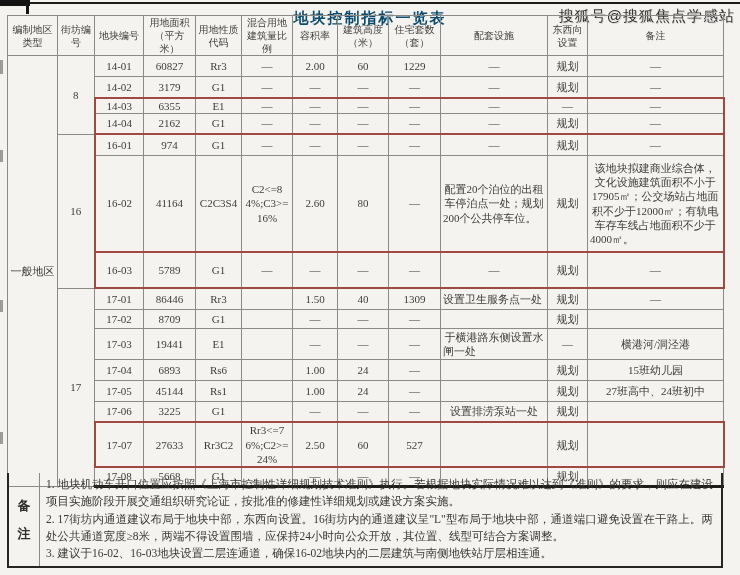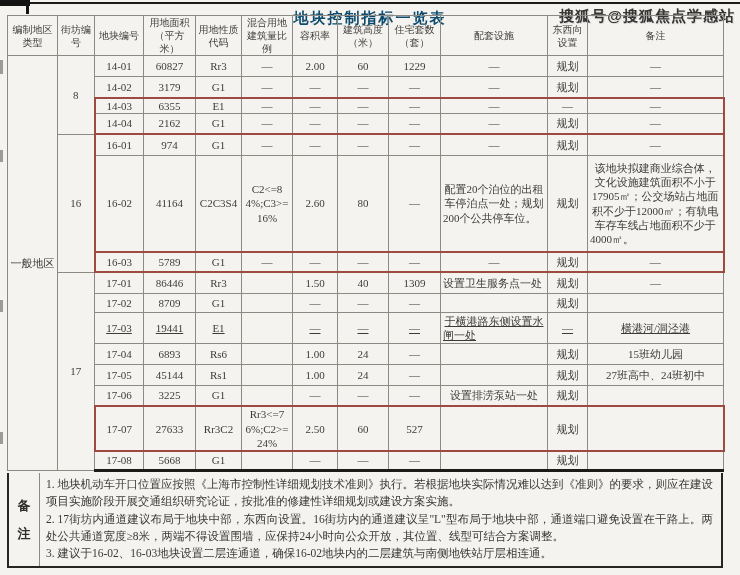--- a/index.html
+++ b/index.html
@@ -13,21 +13,21 @@
   .corner-mark{position:absolute;left:0;top:0;width:30px;height:6px;background:#141414;}
   .corner-stub{position:absolute;left:26px;top:0;width:3px;height:14px;background:#141414;}
   .scan-mark{position:absolute;left:0;width:3px;background:#6f6c68;opacity:.65;}
   .page-title{
     position:absolute;left:0;top:9px;width:740px;text-align:center;
     font-size:15px;font-weight:bold;color:#0c4a6e;letter-spacing:2px;
   }
   .watermark{
     position:absolute;top:7px;right:5px;
     font-family:"Liberation Sans","DejaVu Sans",sans-serif;
-    font-size:15px;font-weight:bold;color:#343434;letter-spacing:1px;
+    font-size:15px;font-weight:normal;color:#343434;letter-spacing:1px;
     text-shadow:1px 1px 0 #dcdad6;
   }
   table.main{
     position:absolute;left:7px;top:15px;width:716px;
     border-collapse:collapse;table-layout:fixed;
   }
   table.main th, table.main td{
     border:1px solid var(--line);
     text-align:center;vertical-align:middle;
     padding:0 2px;overflow:hidden;
@@ -183,21 +183,21 @@
           <td class="hl-b">41164</td>
           <td class="hl-b">C2C3S4</td>
           <td class="mix hl-b">C2&lt;=84%;C3&gt;=16%</td>
           <td class="hl-b">2.60</td>
           <td class="hl-b">80</td>
           <td class="hl-b">—</td>
           <td class="txt hl-b">配置20个泊位的出租车停泊点一处；规划200个公共停车位。</td>
           <td class="hl-b">规划</td>
           <td class="txt remark-long hl-b hl-r">该地块拟建商业综合体，文化设施建筑面积不小于17905㎡；公交场站占地面积不少于12000㎡；有轨电车存车线占地面积不少于4000㎡。</td>
         </tr>
-        <tr style="height: 20px;">
+        <tr style="height: 36px;">
           <td class="hl-t hl-b hl-l">16-03</td>
           <td class="hl-t hl-b">5789</td>
           <td class="hl-t hl-b">G1</td>
           <td class="mix hl-t hl-b">—</td>
           <td class="hl-t hl-b">—</td>
           <td class="hl-t hl-b">—</td>
           <td class="hl-t hl-b">—</td>
           <td class="hl-t hl-b">—</td>
           <td class="hl-t hl-b">规划</td>
           <td class="hl-t hl-b hl-r">—</td>
@@ -220,21 +220,21 @@
           <td>8709</td>
           <td>G1</td>
           <td class="mix"></td>
           <td>—</td>
           <td>—</td>
           <td>—</td>
           <td></td>
           <td>规划</td>
           <td></td>
         </tr>
-        <tr style="height: 31px; text-decoration: underline;">
+        <tr style="height: 31px;">
           <td>17-03</td>
           <td>19441</td>
           <td>E1</td>
           <td class="mix"></td>
           <td>—</td>
           <td>—</td>
           <td>—</td>
           <td class="txt">于横港路东侧设置水闸一处</td>
           <td>—</td>
           <td>横港河/洞泾港</td>

